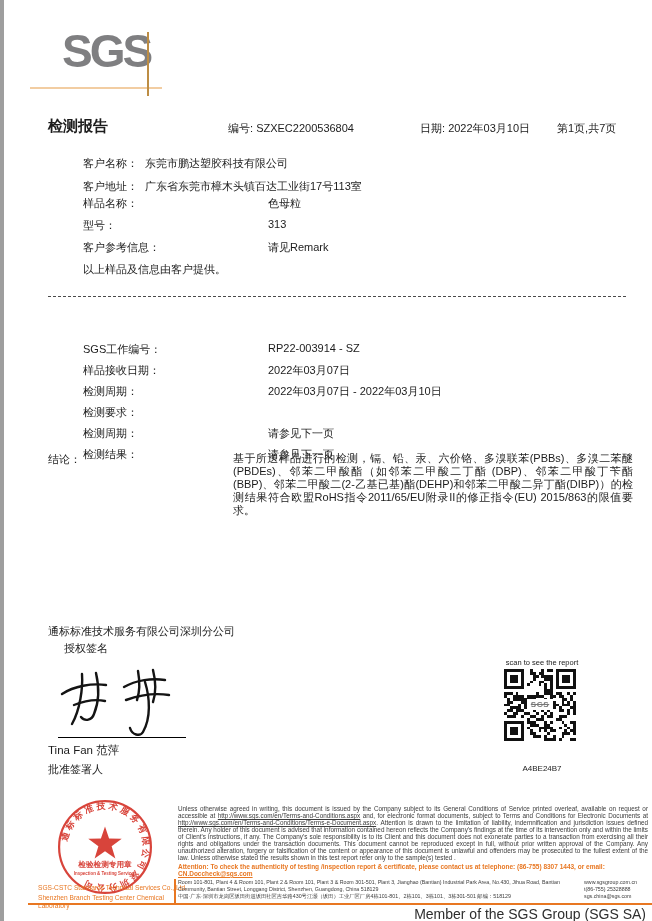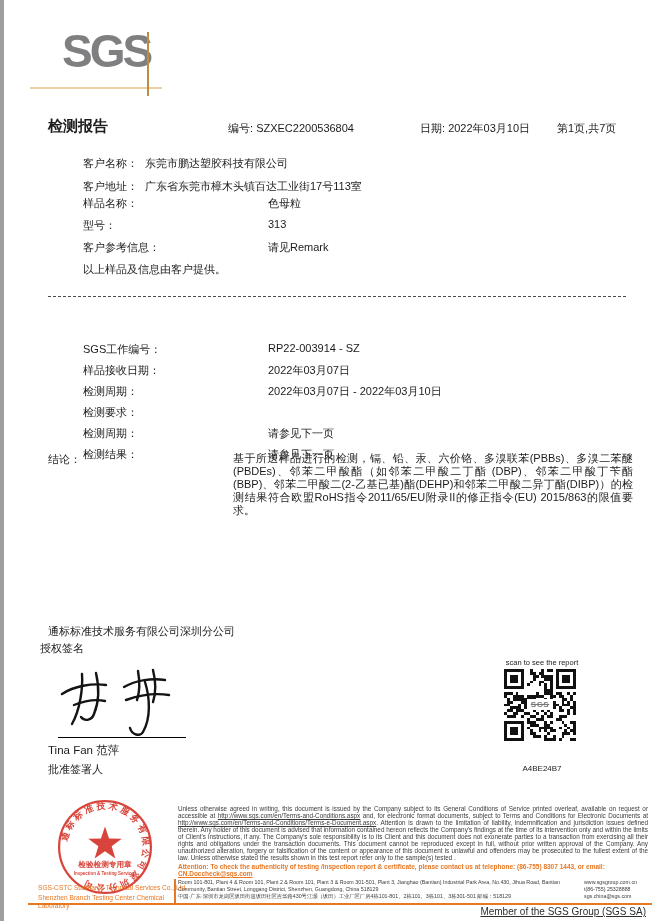--- a/index.html
+++ b/index.html
@@ -32,21 +32,21 @@
   .sample-note { height:22px; }
   .dash-sep { position:absolute; left:48px; top:296px; width:578px; border-top:1px dashed #4a4a4a; }
   .rows-job { top:342px; width:592px; }
   .rows-job .row { grid-template-columns:185px 1fr; height:21px; }
   .row-conclusion { position:absolute; left:48px; top:452px; width:596px; display:grid;
                     grid-template-columns:185px 400px; font-size:11px; }
   .conclusion-text { line-height:13px; text-align:justify; }
 
   
   .sig-company { position:absolute; left:48px; top:624px; font-size:11px; }
-  .sig-auth    { position:absolute; left:40px; top:641px; font-size:11px; }
+  .sig-auth    { position:absolute; left:64px; top:641px; font-size:11px; }
   .sig-svg     { position:absolute; left:52px; top:660px; }
   .sig-line    { position:absolute; left:58px; top:737px; width:128px; border-top:1.5px solid #000; }
   .sig-name    { position:absolute; left:48px; top:743px; font-size:11.5px; }
   .sig-title   { position:absolute; left:48px; top:762px; font-size:11px; }
 
   
   .qr-caption { position:absolute; left:492px; top:658px; width:100px; text-align:center;
                 font-size:7.5px; color:#222; }
   .qr-svg { position:absolute; left:504px; top:669px; width:72px; height:72px; }
   .qr-center { position:absolute; left:527px; top:699px; width:26px; height:11px; background:#fff;
@@ -63,21 +63,21 @@
   .footer-right { position:absolute; left:178px; top:806px; width:470px; }
   .legal { font-size:6.35px; line-height:6.95px; text-align:justify; color:#3c3c3c; }
   .legal .url { text-decoration:underline; }
   .attention { margin-top:1px; font-size:6.5px; line-height:7.2px; font-weight:700; color:#e87722; }
   .attention .email { text-decoration:underline; }
   .addr { margin-top:2px; display:grid; grid-template-columns:1fr 64px; column-gap:4px; }
   .addr-left  { font-size:5.3px; line-height:7.2px; color:#3c3c3c; }
   .addr-right { font-size:5.3px; line-height:7.2px; color:#3c3c3c; }
   .v-orange { position:absolute; left:174px; top:879px; width:2px; height:26px; background:#e87722; }
   .h-orange { position:absolute; left:28px; top:903px; width:624px; height:2px; background:#e87722; }
-  .member { position:absolute; right:6px; top:906px; font-size:10px; color:#2e2e2e;text-decoration:underline; }
+  .member { position:absolute; right:6px; top:906px; font-size:14px; color:#2e2e2e; }
 
   .lbl { white-space:nowrap; }
 </style>
 </head>
 <body>
 
 <div class="page">
   <div class="edge-strip"></div>
 
   <div class="logo-text">SGS</div>

